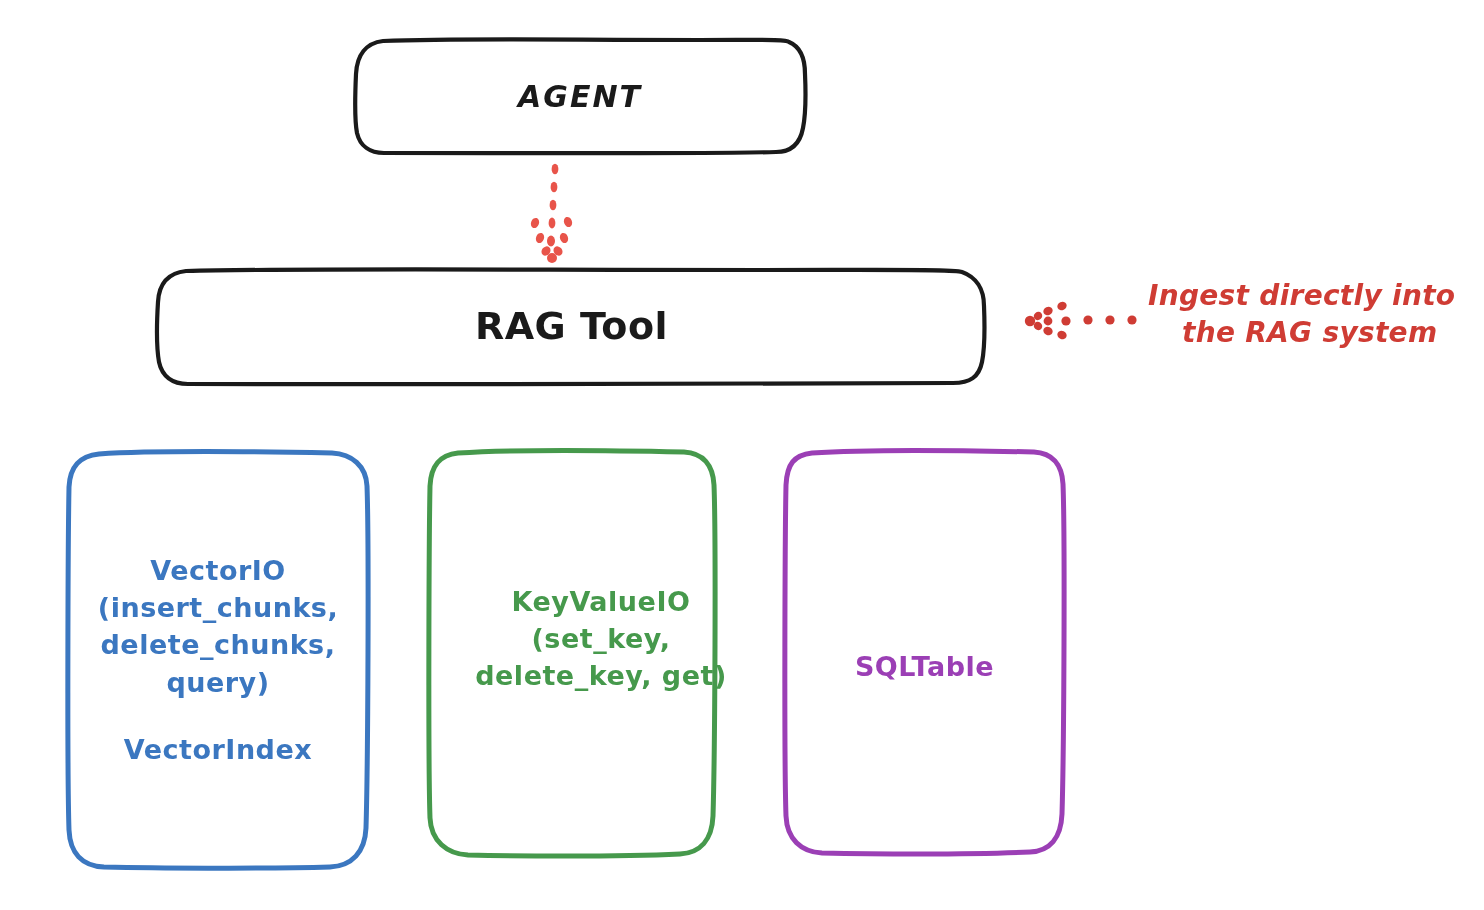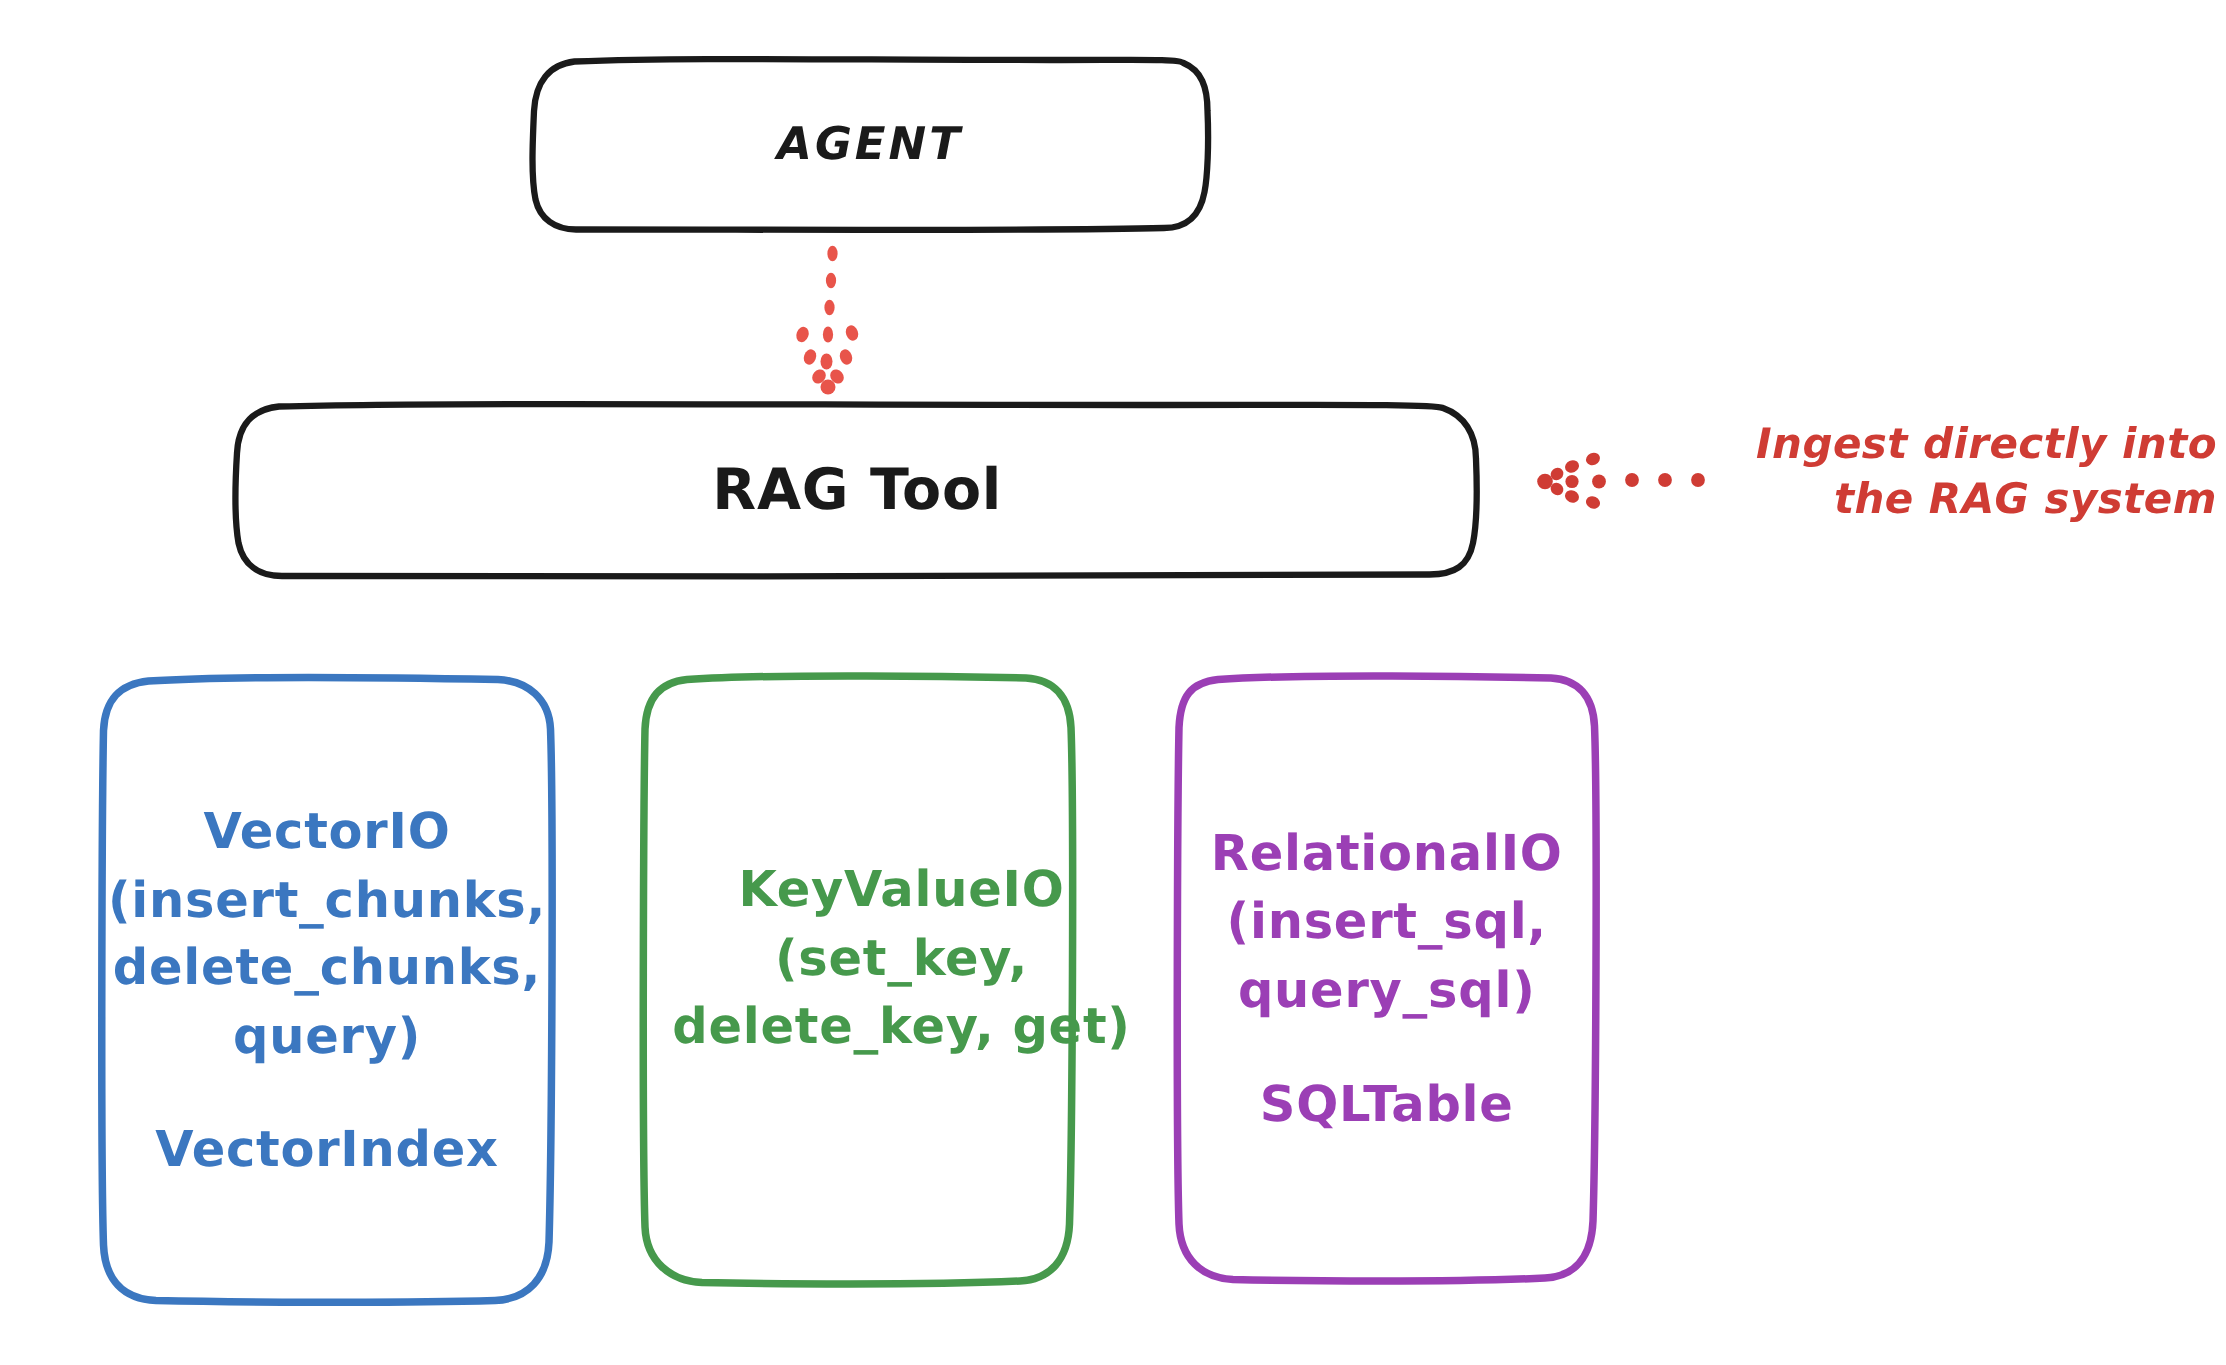--- a/index.html
+++ b/index.html
@@ -48,21 +48,21 @@
   }
   
   #rag-box-label {
     left: 158px; top: 270px; width: 827px; height: 113px;
     font-size: 38px;
     font-weight: 600;
     color: #1a1a1a;
   }
   
   .store-label {
-    font-size: 33px;
+    font-size: 27px;
     font-weight: 600;
     line-height: 1.38;
   }
   #vector-box-label { left: 68px; top: 452px; width: 300px; height: 416px; color: #3b77c0; }
   #kv-box-label     { left: 428px; top: 452px; width: 286px; height: 403px; color: #46994c; margin-left: 30px; }
   #rel-box-label    { left: 785px; top: 452px; width: 279px; height: 400px; color: #9b3fb5; }
 
   .store-sig { display: block; }
   .store-gap { display: block; height: 30px; }
   .store-idx { display: block; }
@@ -70,21 +70,21 @@
   
   #annotation-text {
     position: absolute;
     left: 1148px;
     top: 278px;
     width: 330px;
     font-size: 28px;
     font-weight: 700;
     line-height: 1.32;
     color: #cf3c34;
-    text-align: right;
+    text-align: left;
     font-style: italic;
     letter-spacing: 0.3px;
     pointer-events: none;
   }
   #annotation-text .l { display: block; }
   #annotation-text .l2 { margin-left: 34px; }
 </style>
 </head>
 <body>
 
@@ -199,23 +199,20 @@
 </div>
 
 <div class="node-label hand store-label" id="kv-box-label">
   <span class="store-sig">KeyValueIO
 (set_key,
 delete_key, get)</span>
   <span class="store-gap"></span>
 </div>
 
 <div class="node-label hand store-label" id="rel-box-label">
-  <span class="store-sig">RelationalIO
-(insert_sql,
-query_sql)</span>
   <span class="store-gap"></span>
   <span class="store-idx">SQLTable</span>
 </div>
 
 <div id="annotation-text" class="hand">
   <span class="l">Ingest directly into</span>
   <span class="l l2">the RAG system</span>
 </div>
 
 </body></html>

